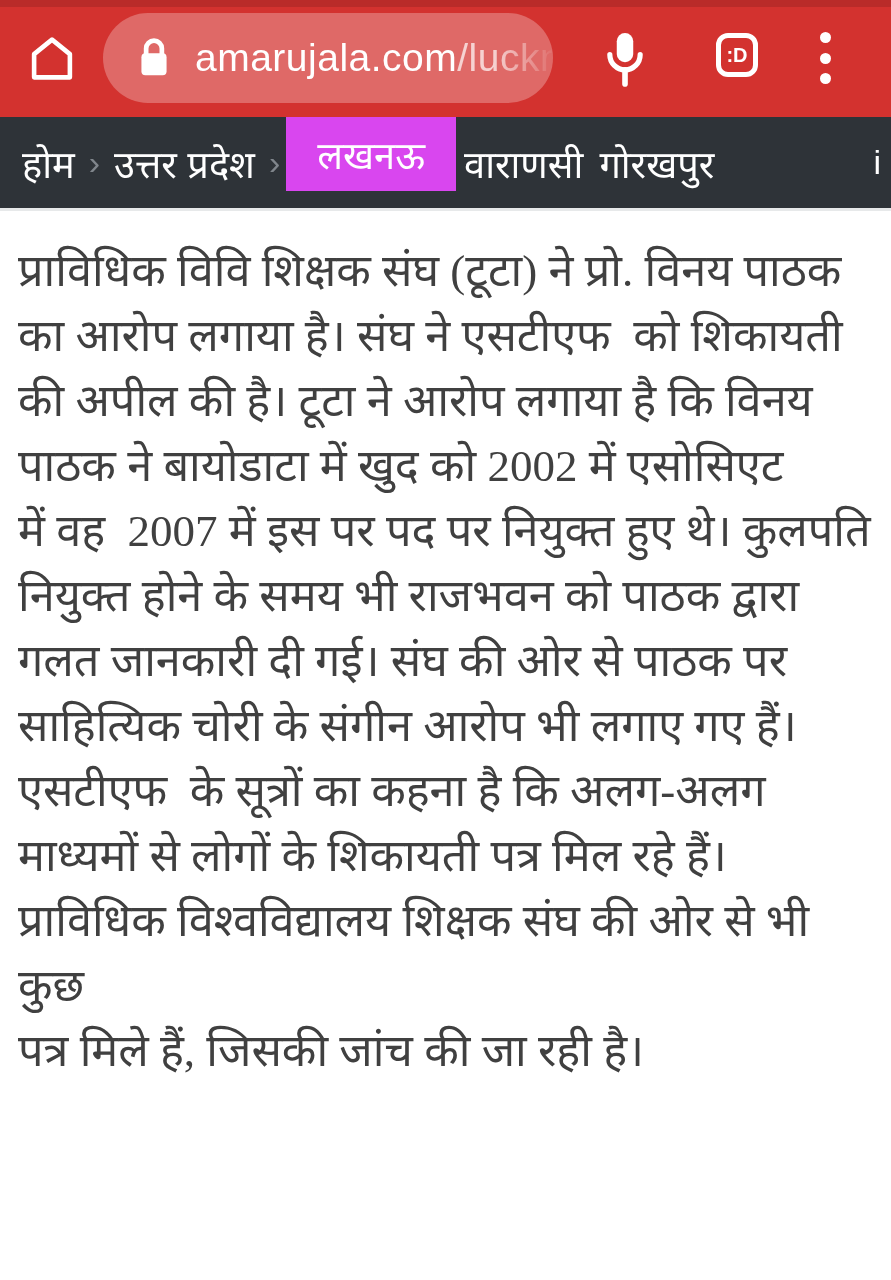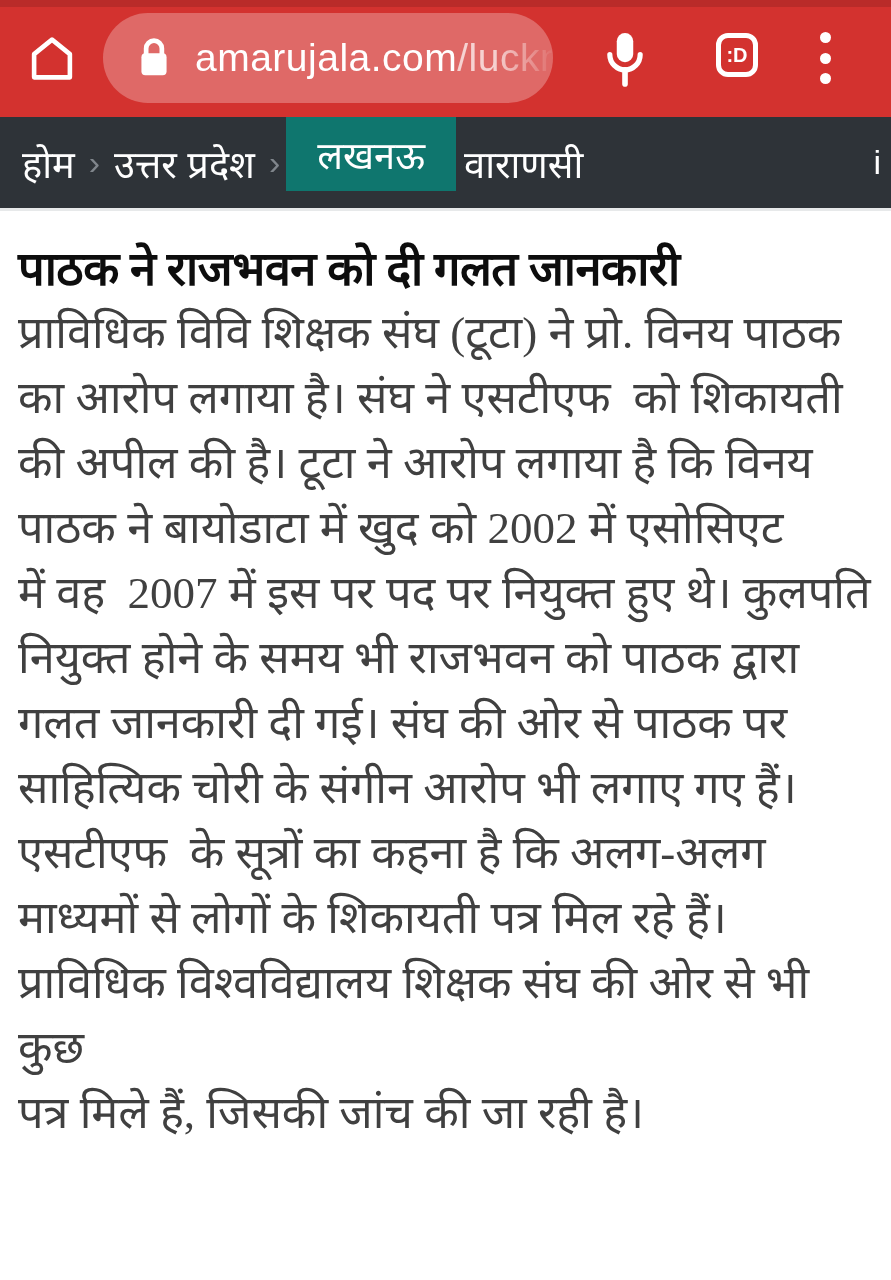--- a/index.html
+++ b/index.html
@@ -75,21 +75,21 @@
     display: flex; align-items: center;
     padding: 0 8px;
     white-space: nowrap;
   }
   .nav-item.first { padding-left: 22px; }
   .nav-sep {
     display: flex; align-items: center;
     color: #80868c; font-size: 34px; padding: 0 6px;
   }
   .nav-item.active {
-    background: #0f766e;
+    background: #d946ef;
     padding: 0 31px;
     margin-bottom: 17px; 
   }
   .nav-item.partial {
     margin-left: auto;
     padding-right: 10px;
     font-size: 34px;
   }
 
   
@@ -163,27 +163,29 @@
   </div>
   <div class="nav-sep">
     <span>›</span>
   </div>
   <div class="nav-item active">
     <span>लखनऊ</span>
   </div>
   <div class="nav-item">
     <span>वाराणसी</span>
   </div>
+  <div class="nav-item">
+    <span>गोरखपुर</span>
+  </div>
   <div class="nav-item partial">
     <span>i</span>
   </div>
 </div>
 
 <div class="article">
-  <h1 class="headline">पाठक ने राजभवन को दी गलत जानकारी</h1>
   <div class="body-line">प्राविधिक विवि शिक्षक संघ (टूटा) ने प्रो. विनय पाठक</div>
   <div class="body-line">का आरोप लगाया है। संघ ने एसटीएफ  को शिकायती</div>
   <div class="body-line">की अपील की है। टूटा ने आरोप लगाया है कि विनय</div>
   <div class="body-line">पाठक ने बायोडाटा में खुद को 2002 में एसोसिएट</div>
   <div class="body-line">में वह  2007 में इस पर पद पर नियुक्त हुए थे। कुलपति</div>
   <div class="body-line">नियुक्त होने के समय भी राजभवन को पाठक द्वारा</div>
   <div class="body-line">गलत जानकारी दी गई। संघ की ओर से पाठक पर</div>
   <div class="body-line">साहित्यिक चोरी के संगीन आरोप भी लगाए गए हैं।</div>
   <div class="body-line">एसटीएफ  के सूत्रों का कहना है कि अलग-अलग</div>
   <div class="body-line">माध्यमों से लोगों के शिकायती पत्र मिल रहे हैं।</div>

